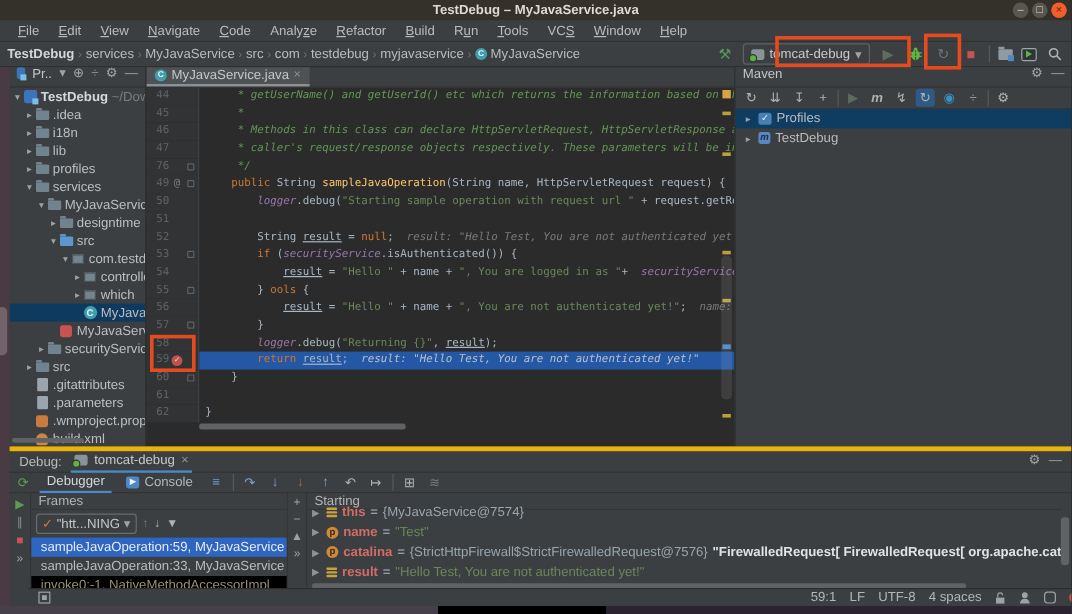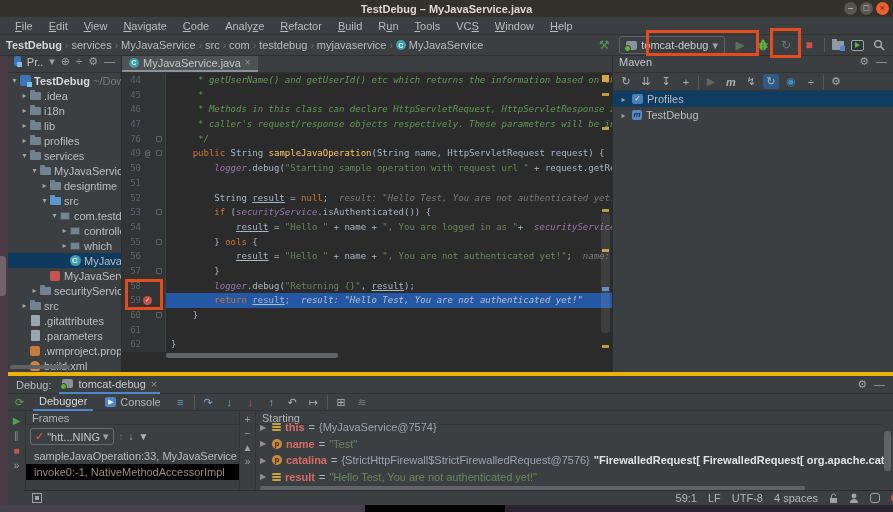--- a/index.html
+++ b/index.html
@@ -551,20 +551,21 @@
           <span class="threadcombo">
             <span style="color:#e8684a">✓</span>
             <span>"htt...NING</span>
             <span style="color:#9ea2a4">▾</span>
           </span>
           <span style="color:#75797b;font-size:10px">↑</span>
           <span style="color:#afb1b3;font-size:10px">↓</span>
           <span style="color:#afb1b3;font-size:10px">▼</span>
         </div>
       <div id="framerows">
+          <div class="frow sel">sampleJavaOperation:59, MyJavaService</div>
           <div class="frow">sampleJavaOperation:33, MyJavaService</div>
           <div class="frow lib">invoke0:-1, NativeMethodAccessorImpl</div>
         </div>
     </div>
     <div class="watchcol" id="watchcol">
         <span style="font-size:10px">+</span>
         <span style="font-size:10px">−</span>
         <span style="font-size:10px">▲</span>
         <span style="font-size:10px">»</span>
       </div>

